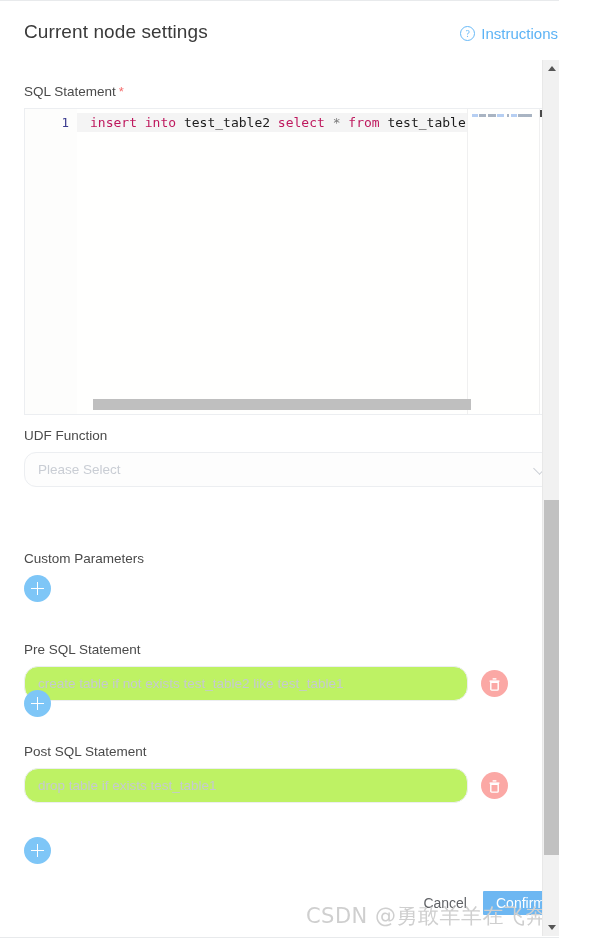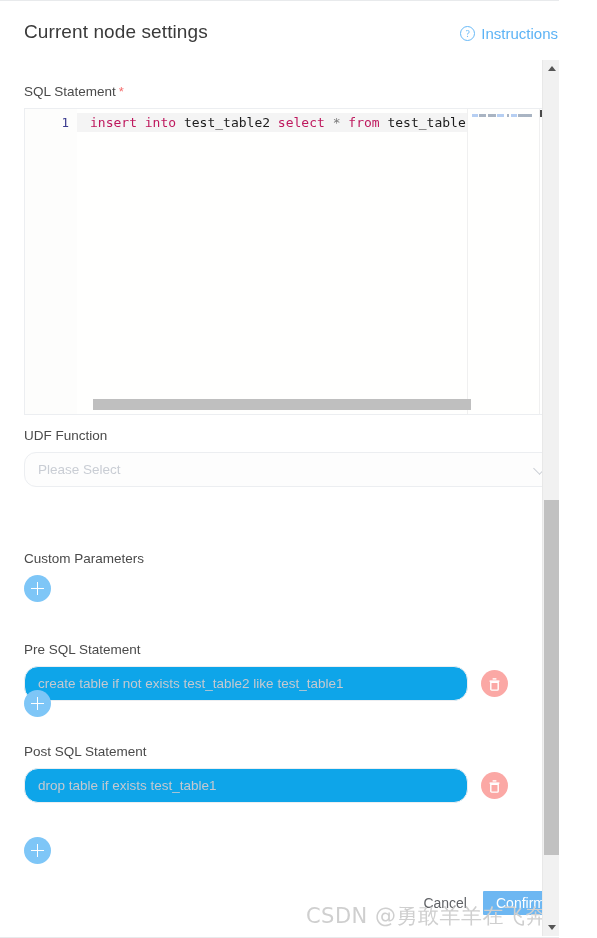--- a/index.html
+++ b/index.html
@@ -242,21 +242,21 @@
     width: 1.8px; height: 13px;
   }
   .del-btn { background: #fba8a5; }
 
   
   .sql-input {
     width: 444px;
     height: 35px;
     border: 1px solid #eceef1;
     border-radius: 14px;
-    background: #0ea5e9;
+    background: #bef264;
     padding: 0 13px;
     font-size: 13.5px;
     color: #444;
     font-family: "Liberation Sans", sans-serif;
     outline: none;
   }
   .sql-input::placeholder { color: #c5c9d0; }
   .input-row {
     display: flex;
     align-items: center;

